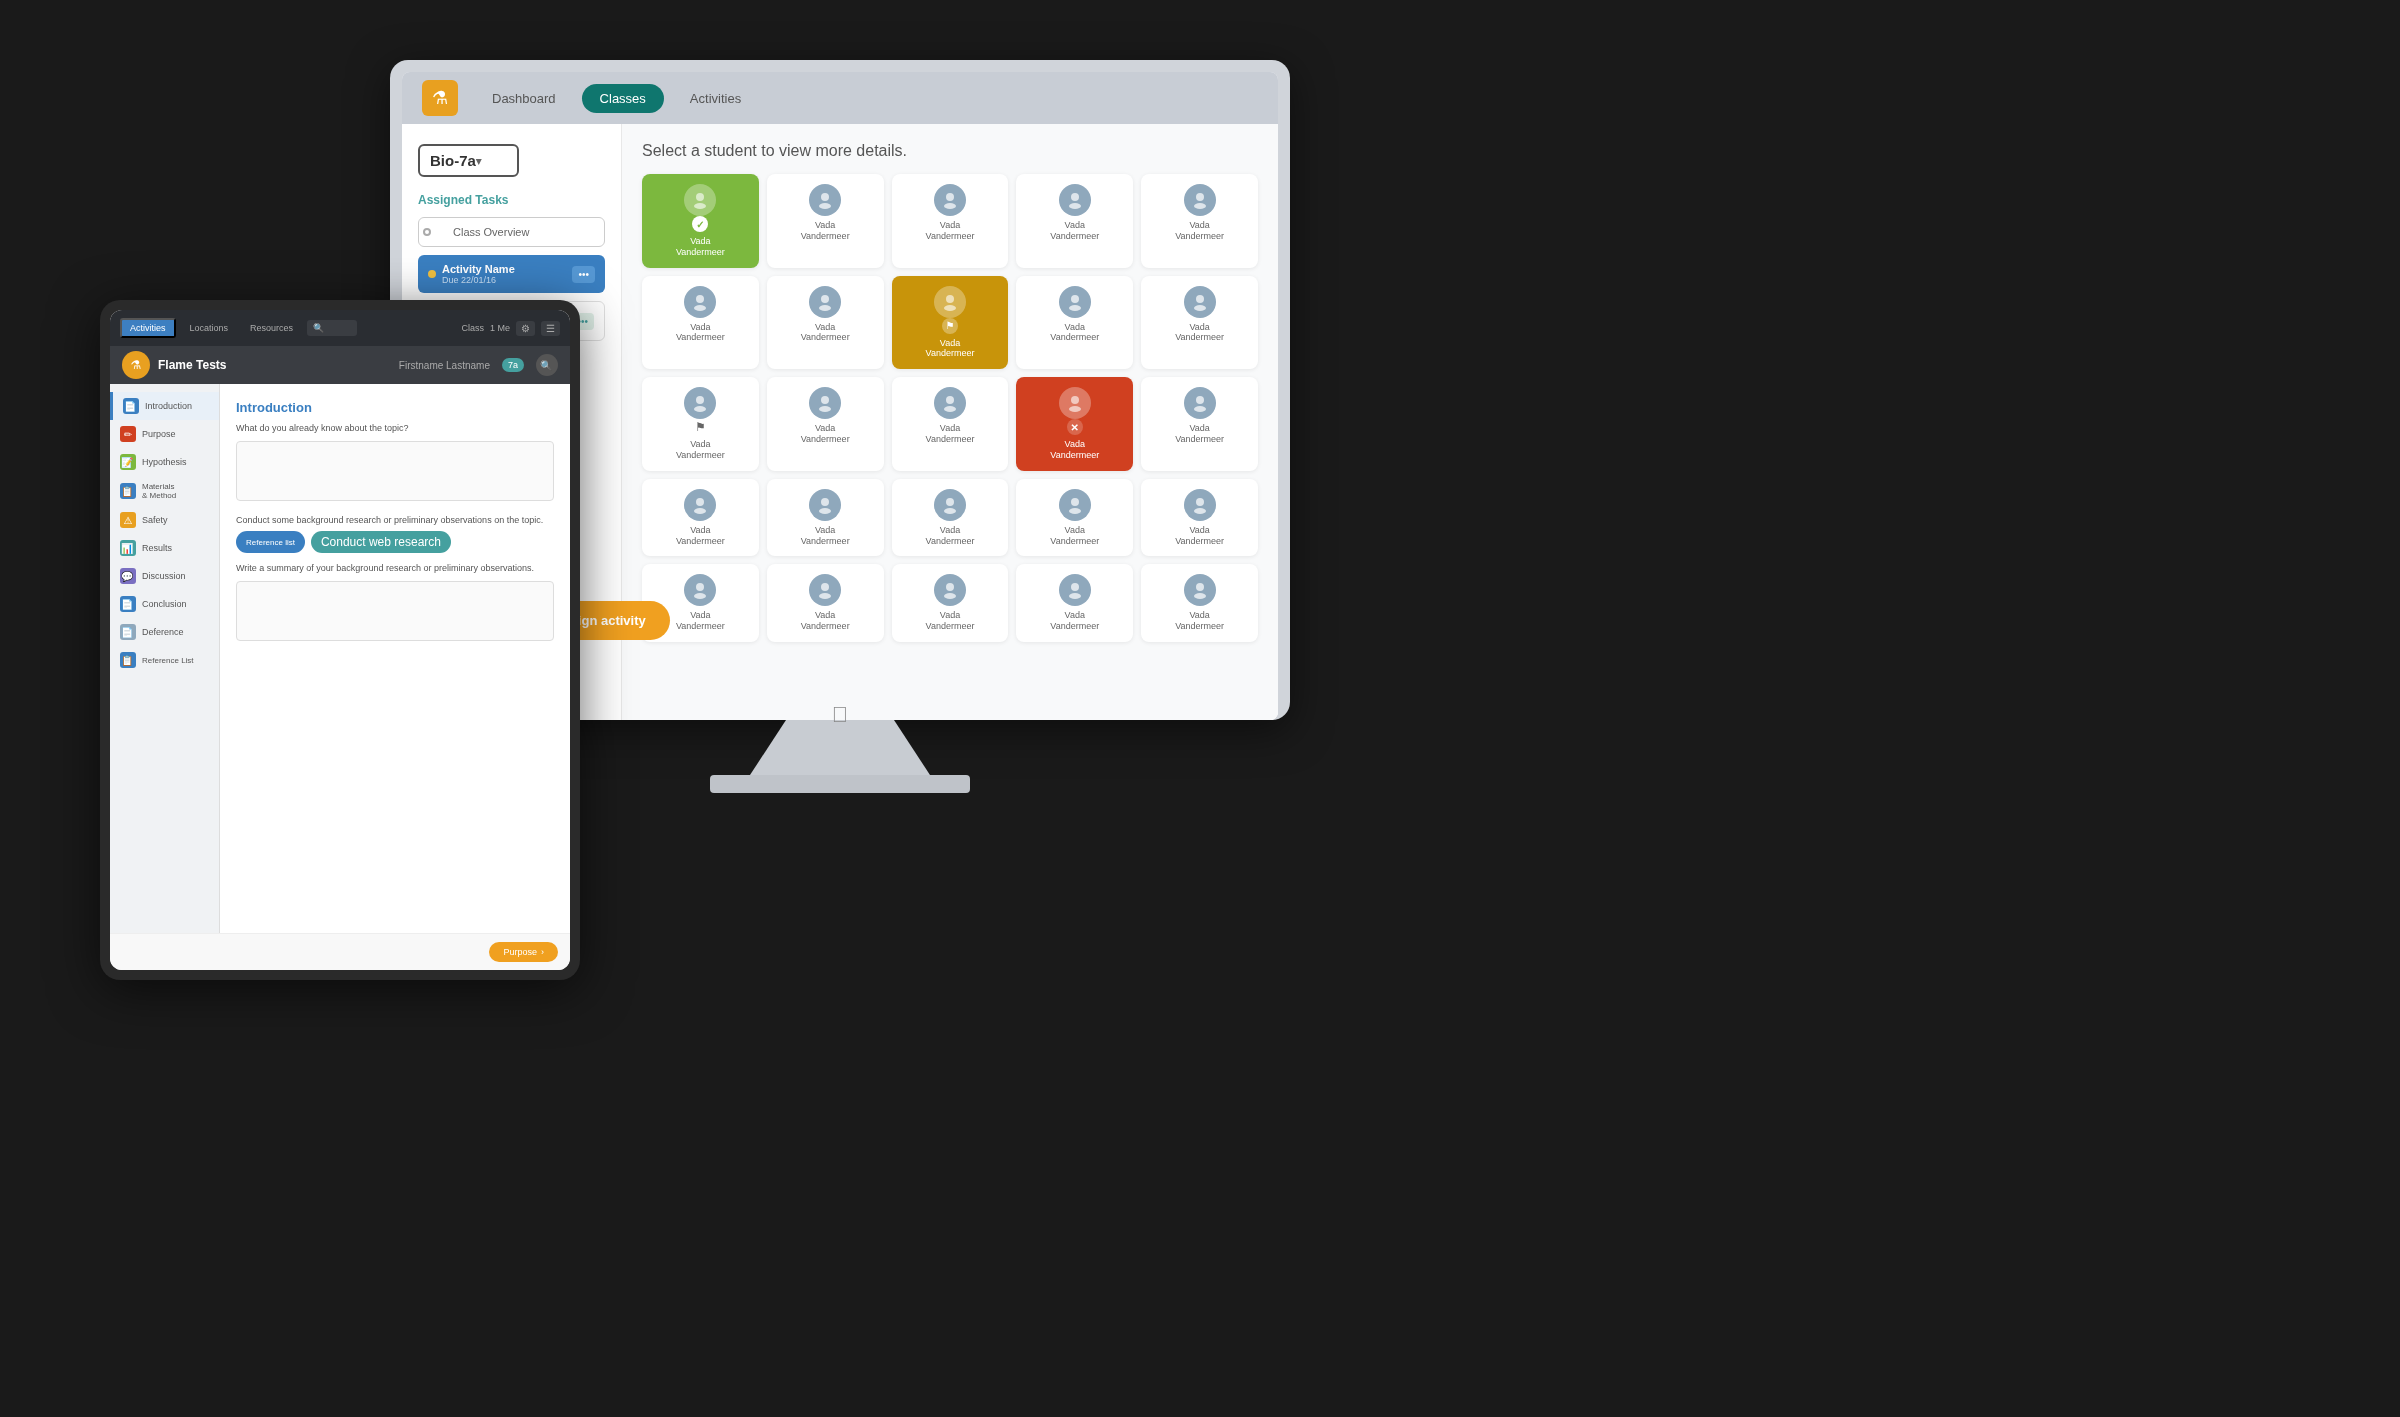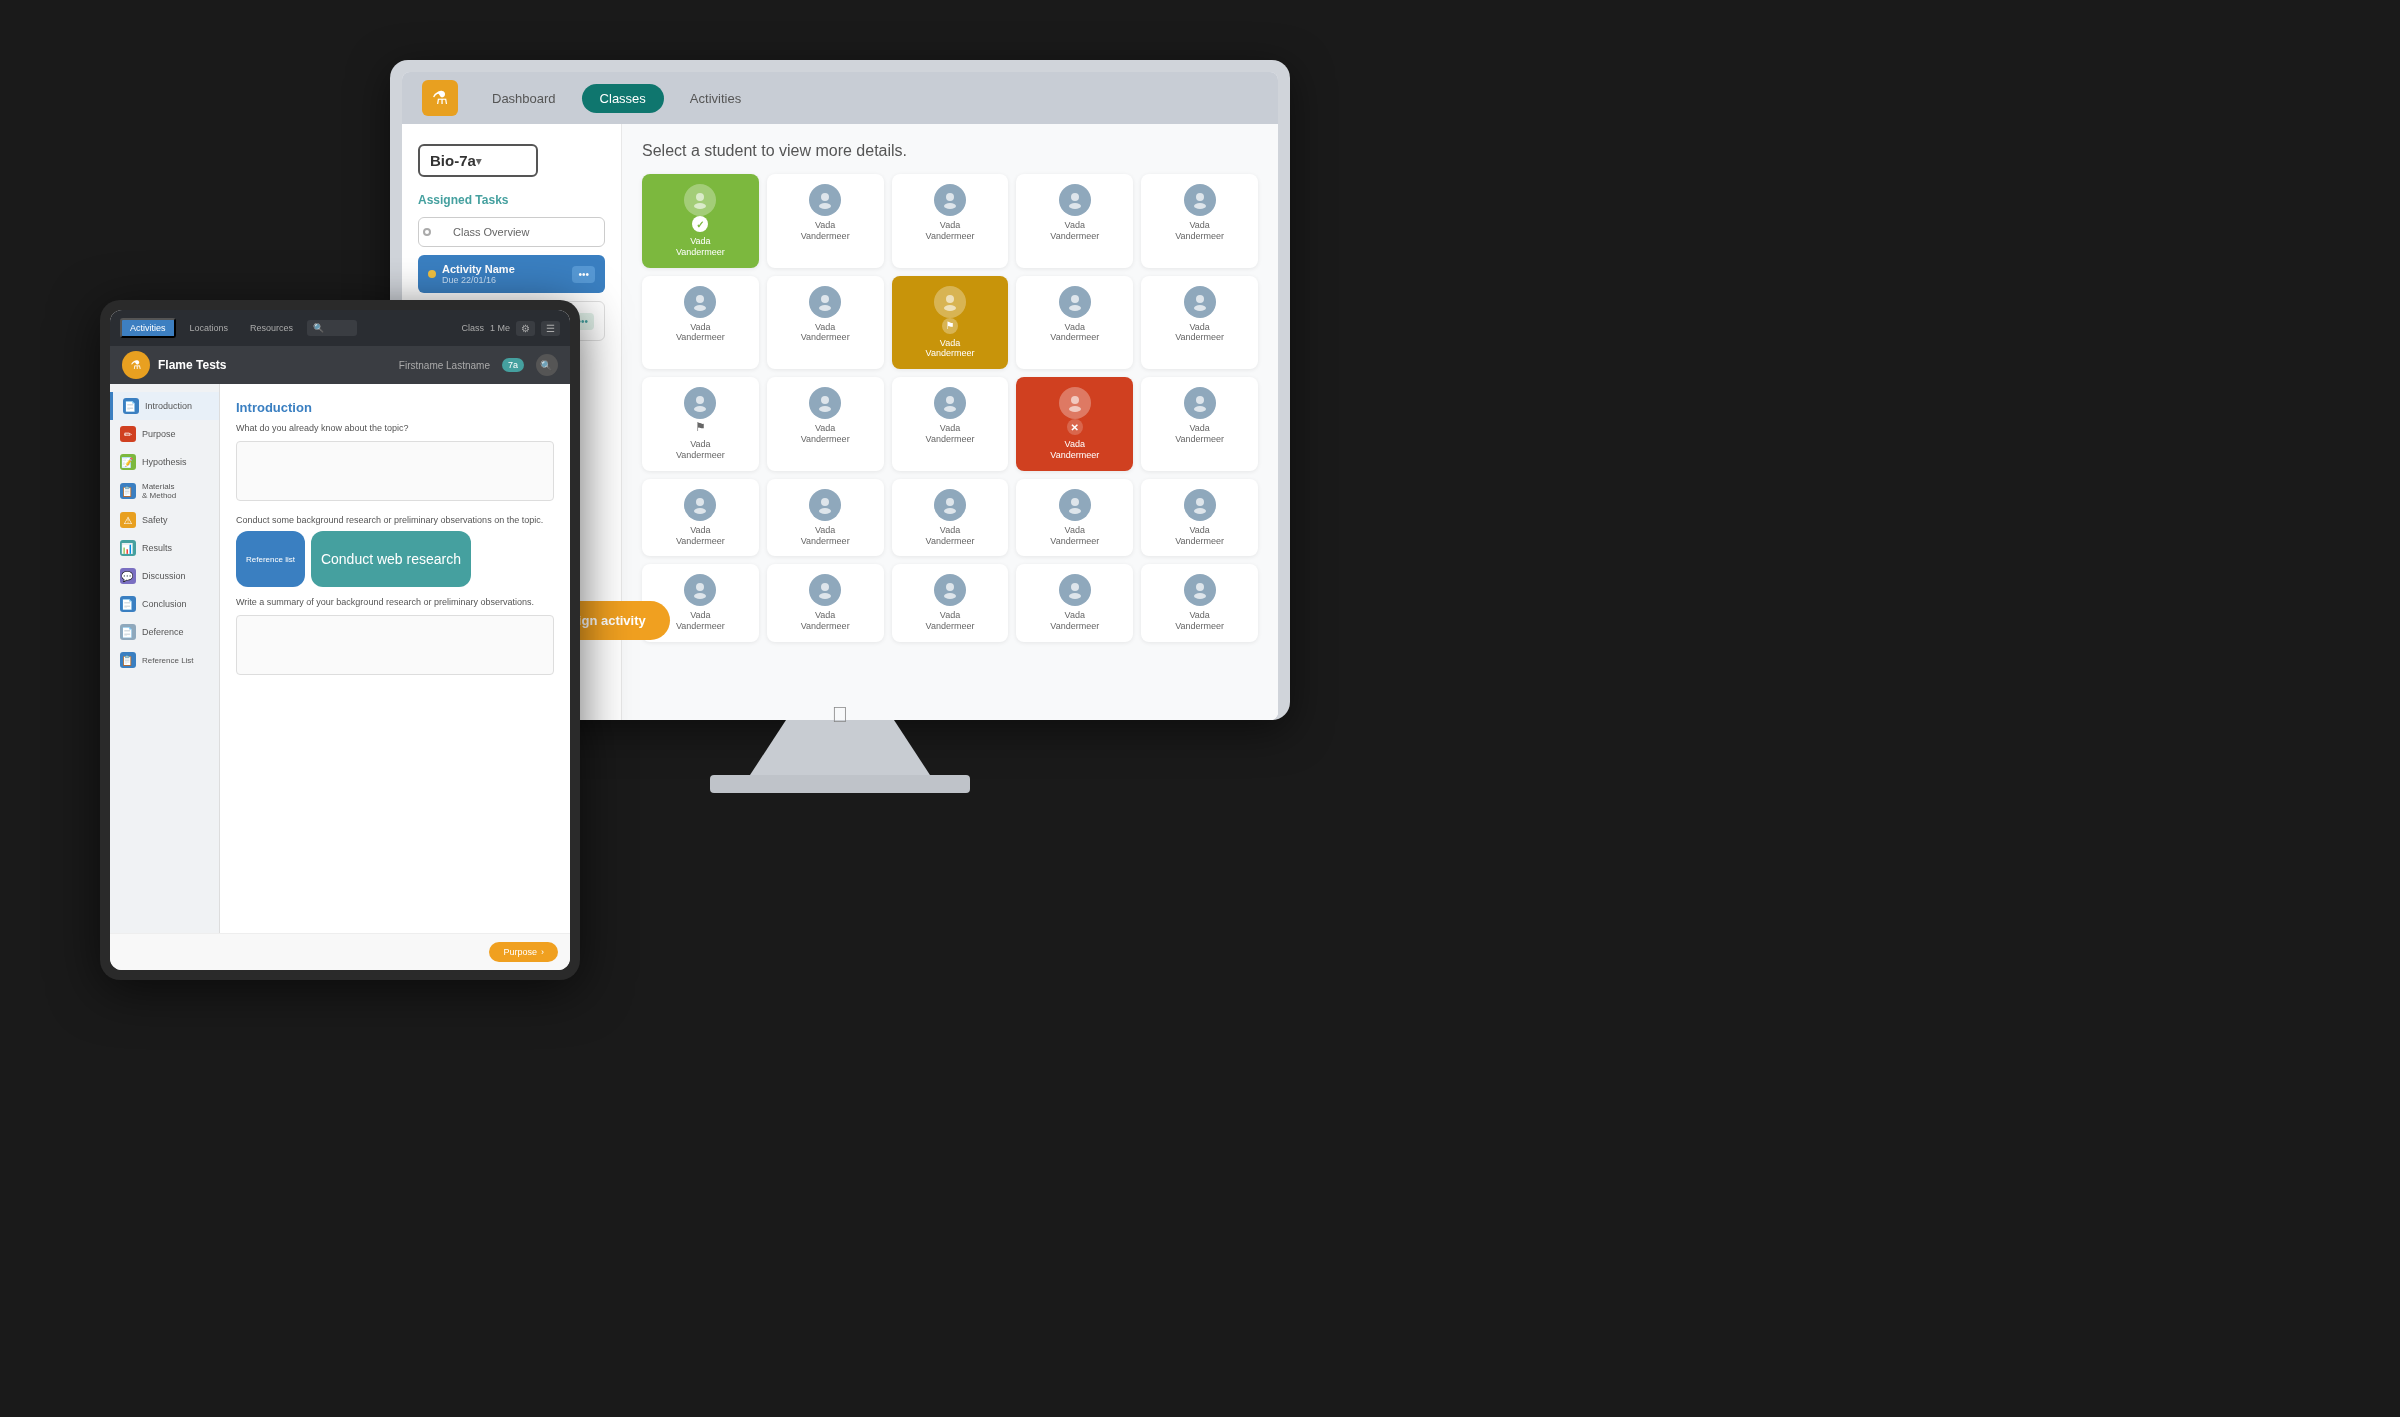--- a/index.html
+++ b/index.html
@@ -108,21 +108,21 @@
       flex-shrink: 0;
     }
     .class-selector {
       display: flex;
       align-items: center;
       border: 2px solid #555;
       border-radius: 6px;
       padding: 6px 10px;
       margin-bottom: 16px;
       gap: 0;
-      width: 120px;
+      width: 101px;
     }
     .class-name {
       font-weight: 700;
       font-size: 15px;
       color: #333;
     }
     .chevron-icon {
       color: #666;
       font-size: 12px;
     }
@@ -476,22 +476,22 @@
       border-radius: 12px;
       padding: 4px 10px;
       font-size: 8px;
       cursor: pointer;
     }
     .action-btn-web {
       background: #45a09f;
       color: white;
       border: none;
       border-radius: 12px;
-      padding: 20px 10px;
-      font-size: 14px;
+      padding: 4px 10px;
+      font-size: 12px;
       cursor: pointer;
     }
     .tablet-footer {
       background: #f8f8f8;
       border-top: 1px solid #eee;
       padding: 8px 12px;
       display: flex;
       justify-content: flex-end;
     }
     .footer-next-btn {

